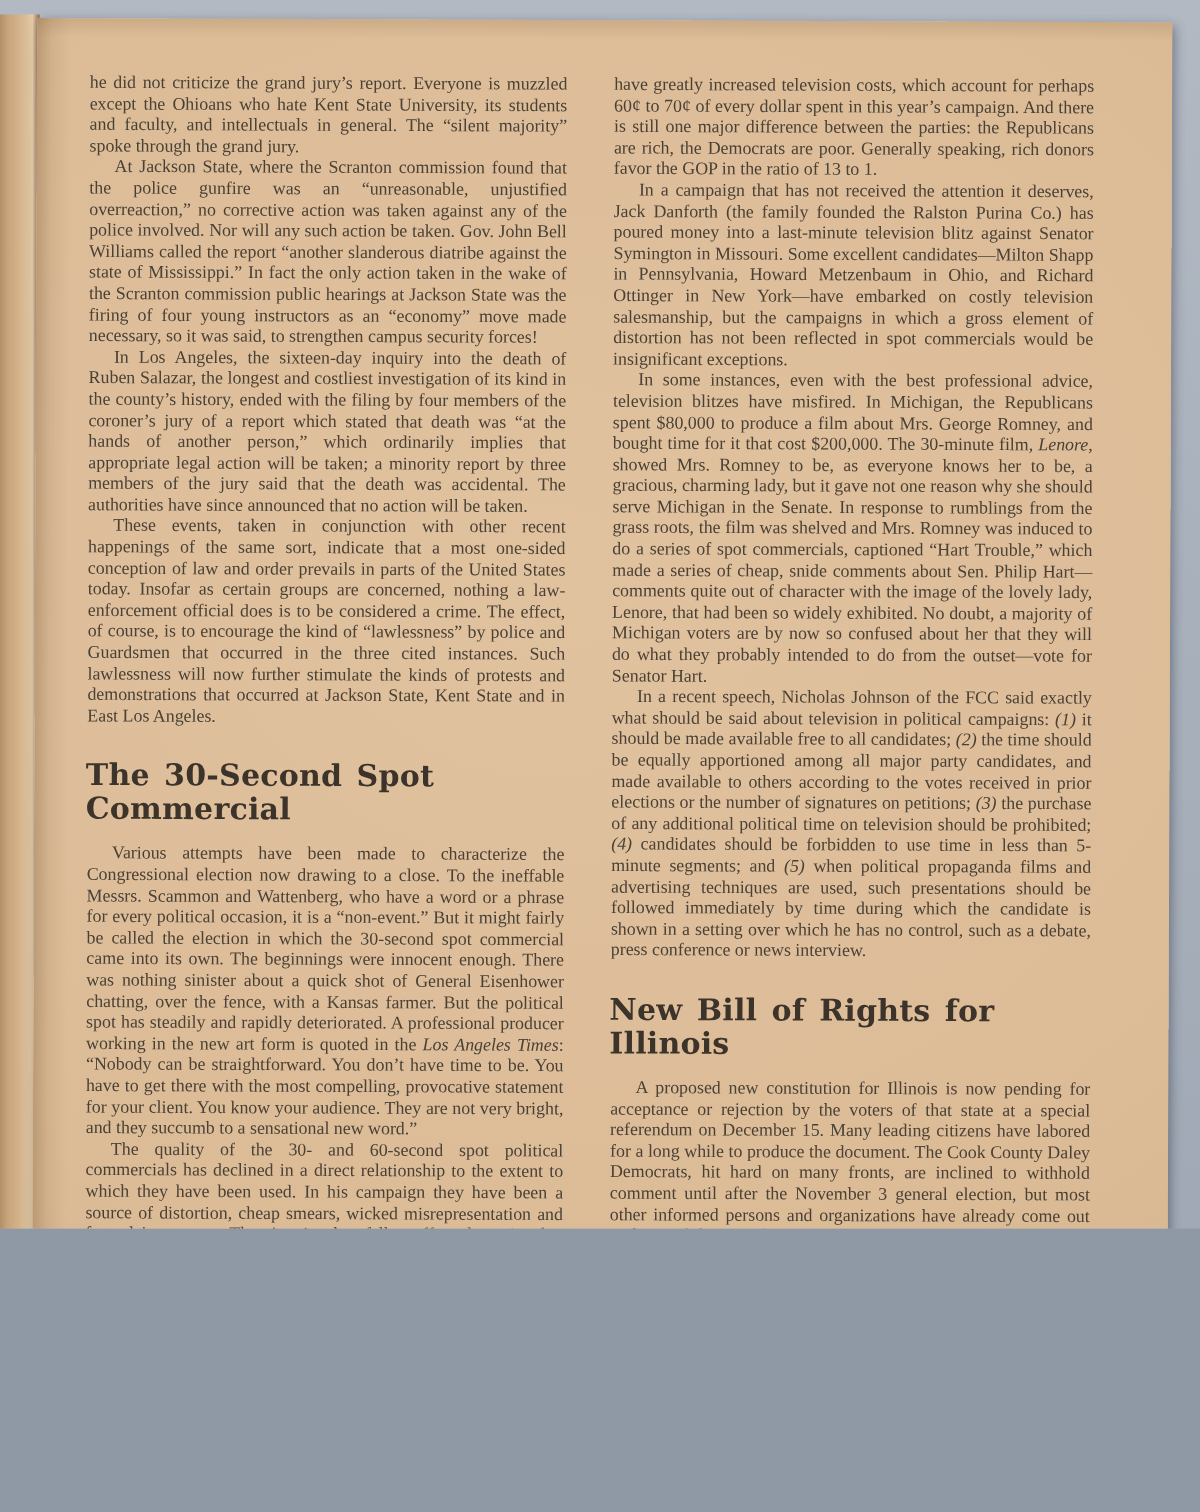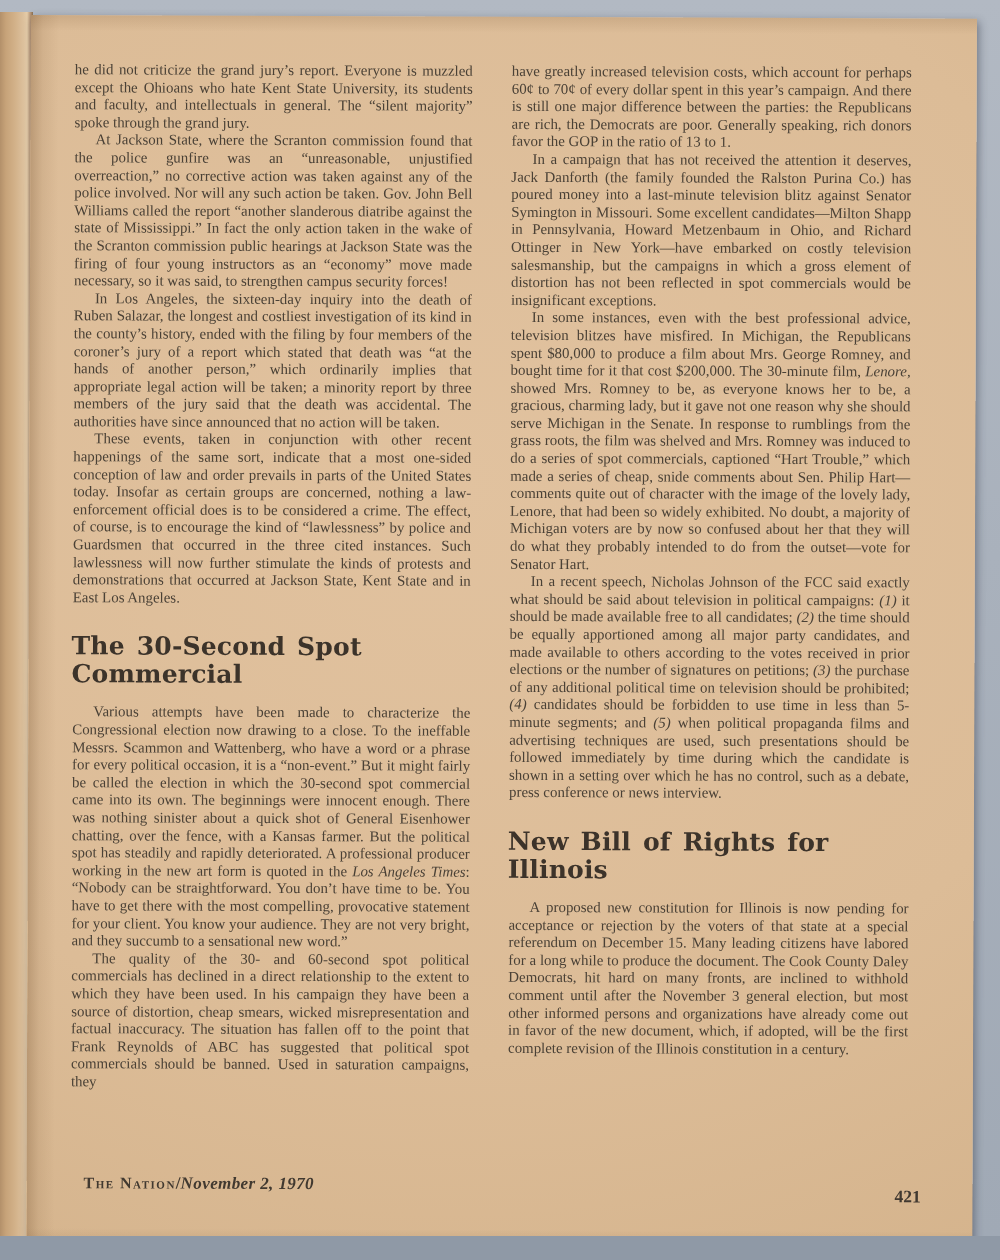--- a/index.html
+++ b/index.html
@@ -1,17 +1,17 @@
 <!DOCTYPE html>
 <html><head>
 <meta charset="utf-8">
 <style>
   html,body { margin:0; padding:0; background:#8f99a6; }
   .photo {
-    position:relative; width:1000px; height:1236px; overflow:hidden;
+    position:relative; width:1000px; height:1024px; overflow:hidden;
     background:linear-gradient(180deg,#b2b9c3 0%,#a9b1bc 45%,#a0a9b5 100%);
     font-family:"Liberation Serif", serif;
   }
   
   .spine {
     position:absolute; left:0; top:12px; width:33px; height:1234px;
     background:linear-gradient(90deg,#b3906a 0%,#c7a379 18%,#d2b189 45%,#dcc09c 70%,#e6cda9 82%,#b99878 92%,#8a7052 100%);
   }
   .page {
     position:absolute; left:31px; top:15px; width:946px; height:1227px;

